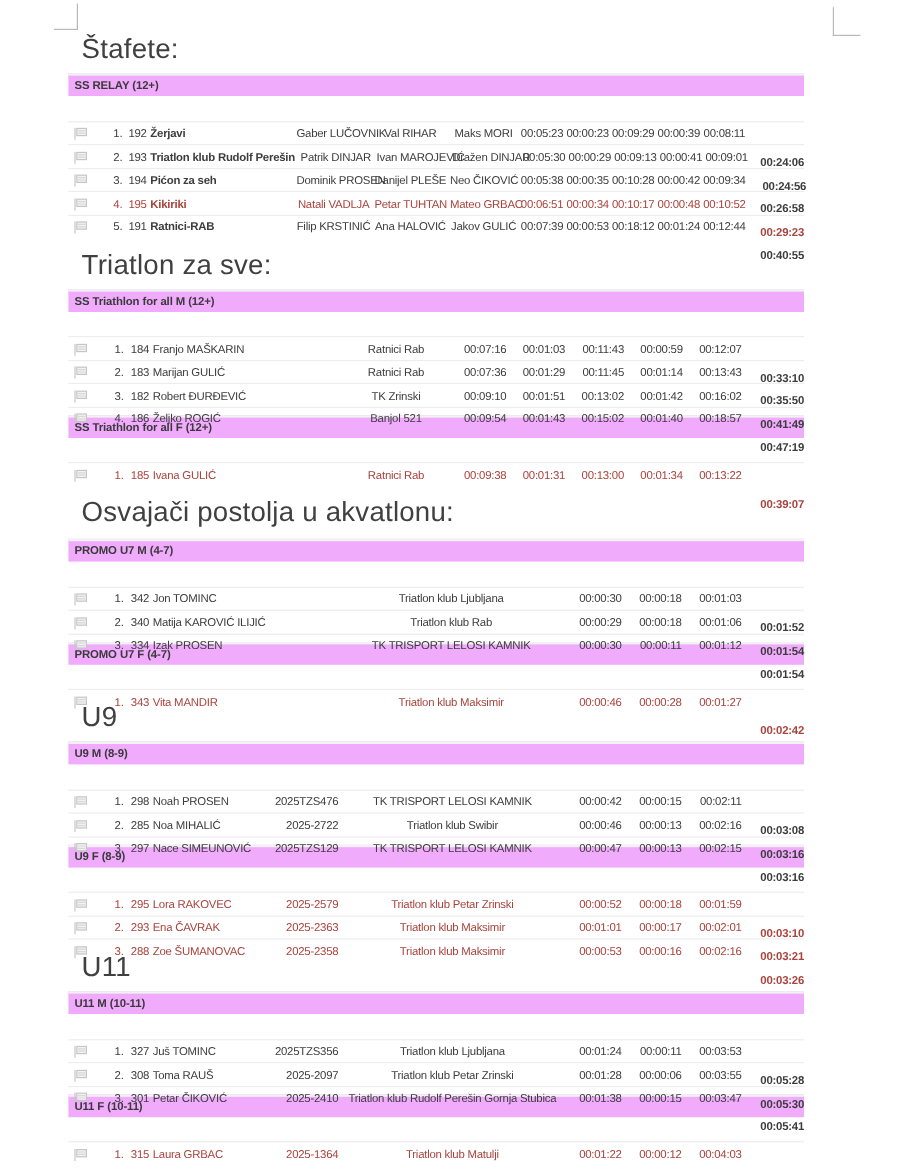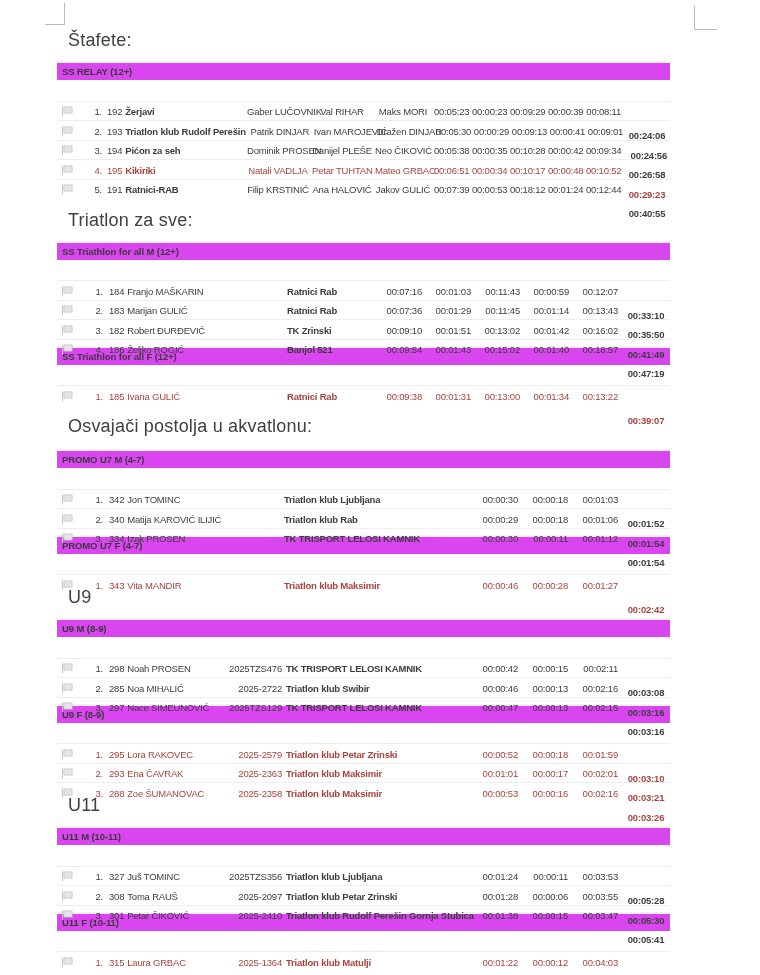--- a/index.html
+++ b/index.html
@@ -9,31 +9,31 @@
   }
   .crop-mark { position:absolute; }
   .crop-mark.tl { left:45px; top:3px; width:19px; height:21px;
     border-right:1px solid #b9b9b9; border-bottom:1px solid #b9b9b9; }
   .crop-mark.tr { left:694px; top:6px; width:22px; height:23px;
     border-left:1px solid #b9b9b9; border-bottom:1px solid #b9b9b9; }
 
   .content { position:absolute; left:57px; top:0; width:613px; }
 
   .group-heading {
-    font-size:18px; font-weight:400; color:#404040;
+    font-size:23px; font-weight:400; color:#404040;
     margin:0 0 0 11px; line-height:21px; letter-spacing:0.2px;
   }
   .group.main { margin-top:30px; }
   .group.sub  { margin-top:12px; }
 
   .results-table { margin-top:10px; }
   .results-table + .results-table { margin-top:6px; }
 
   .band {
-    height:17px; line-height:17px; background:#d946ef;
+    height:17px; line-height:17px; background:#f0abfc;
     border-top:2px solid #f2f2f2;
     font-size:9.5px; font-weight:700; letter-spacing:-0.1px;
     padding-left:5px; color:#3a3a3a;
   }
   .band { margin-bottom:2px; }
 
   .row {
     display:grid; align-items:center; height:19.5px; box-sizing:border-box;
     border-bottom:1px solid #ededed;
     font-size:9.5px; letter-spacing:-0.2px; white-space:nowrap;
@@ -43,23 +43,23 @@
   .row.layout-tri   { grid-template-columns:20px 24px 1fr 86px 45px 45px 45px 45px 45px 48px; }
   .row.layout-aq    { grid-template-columns:20px 24px 1fr 184px 46px 46px 46px 48px; }
   .row.layout-aql   { grid-template-columns:20px 24px 1fr 58px 182px 46px 46px 46px 48px; }
 
   .cell-icon { display:flex; justify-content:center; align-items:center; }
   .cell-rank { text-align:right; padding-right:2px; }
   .cell-name { overflow:visible; }
   .cell-name .bib { font-weight:400; margin-right:3px; }
   .cell-member { text-align:center; overflow:visible; }
   .cell-license { text-align:right; }
-  .cell-club { font-weight:700; overflow:visible; }
+  .cell-club { font-weight:400; overflow:visible;text-align:center; }
   .cell-time { text-align:right; }
-  .cell-total { text-align:center; font-weight:700;margin-top:48px; }
+  .cell-total { text-align:right; font-weight:700;margin-top:48px; }
   .row.team .cell-name { font-weight:700; }
 
   .row.red { color:#a9433c; }
 </style>
 </head>
 <body>
 
 <div class="crop-mark tl"></div>
 <div class="crop-mark tr"></div>
 

